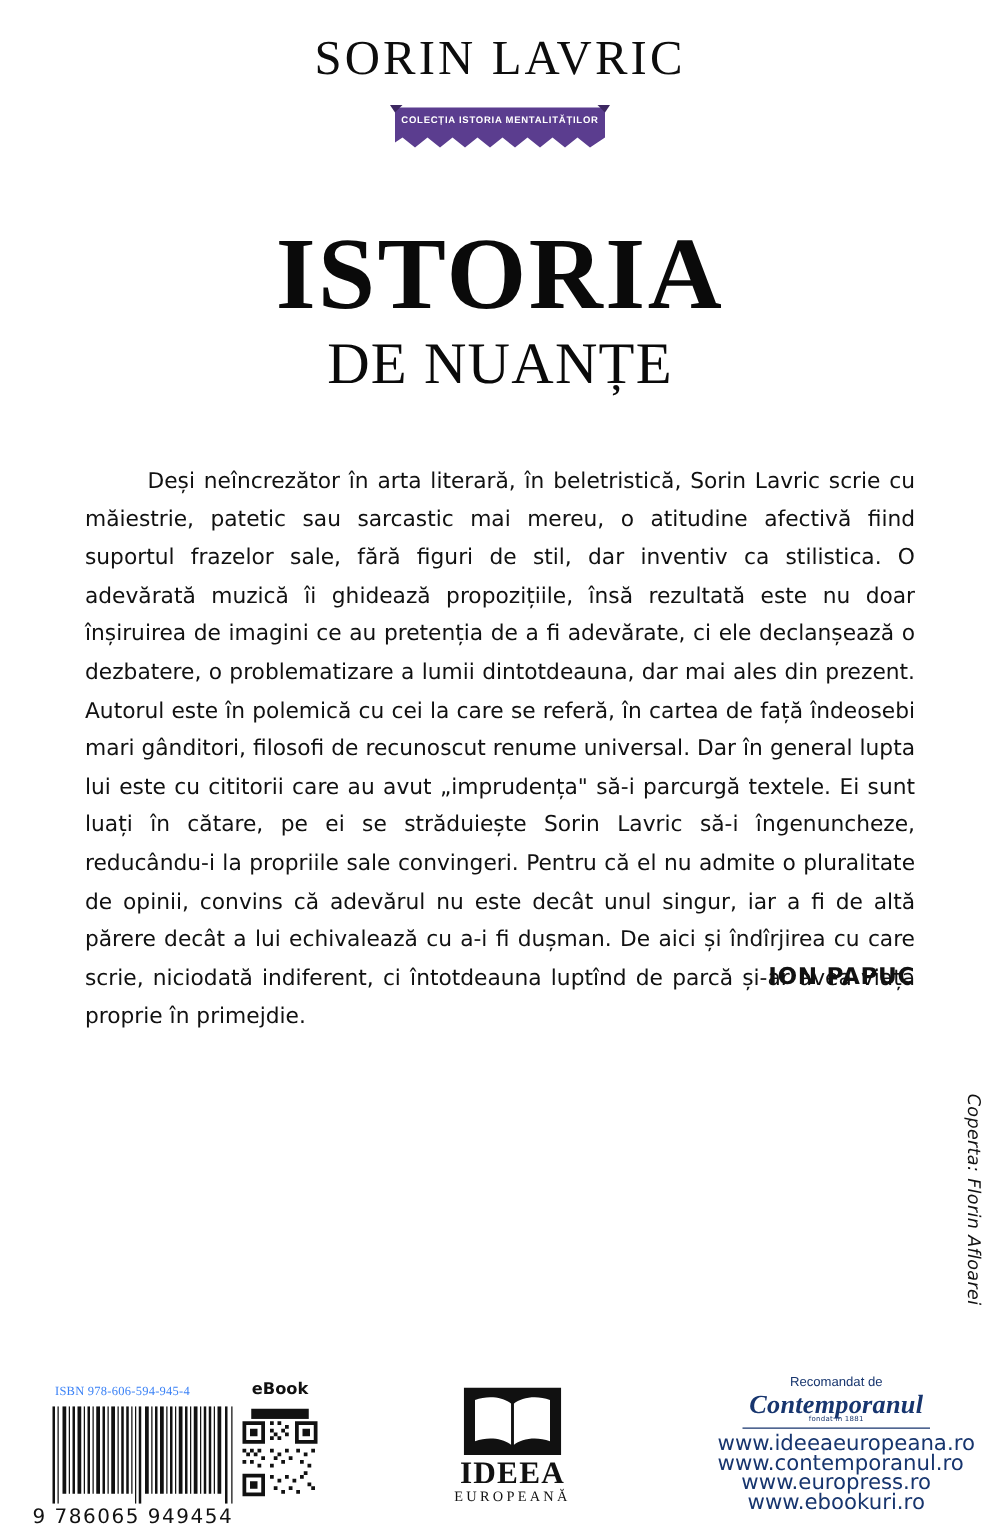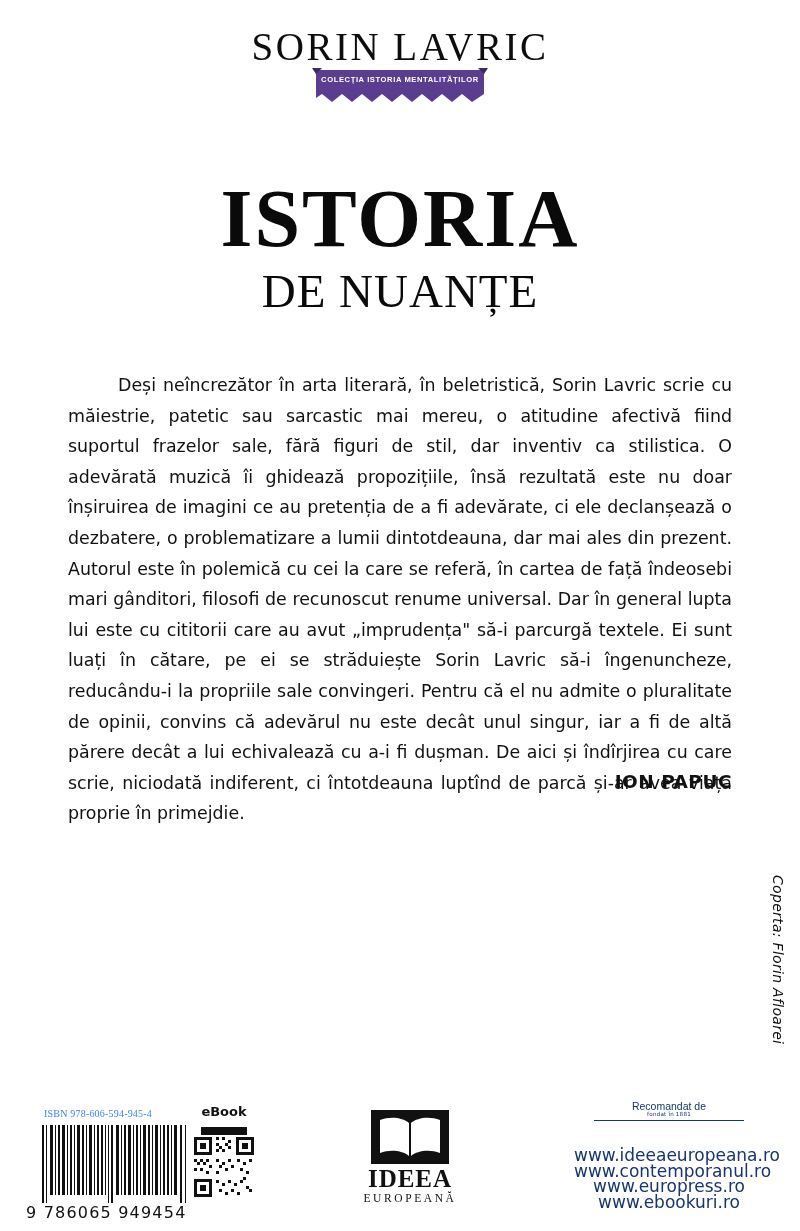--- a/index.html
+++ b/index.html
@@ -26,21 +26,21 @@
     font-family: "Liberation Serif", serif;
     font-size: 39px;
     letter-spacing: 2.5px;
     font-weight: 400;
     color: #0d0d0d;
   }
 
   
   .ribbon-wrap {
     position: absolute;
-    top: 68px;
+    top: 84px;
     left: 0;
     width: 800px;
     height: 46px;
   }
   .ribbon {
     position: absolute;
     left: 50%;
     top: 0;
     transform: translateX(-50%);
     width: 176px;
@@ -409,20 +409,21 @@
     <path d="M9 10 C20 6, 32 8, 38 13 L38 46 C32 41, 20 39, 9 43 Z" fill="#ffffff"></path>
     <path d="M69 10 C58 6, 46 8, 40 13 L40 46 C46 41, 58 39, 69 43 Z" fill="#ffffff"></path>
     <rect x="38" y="12" width="2" height="34" fill="#111111"></rect>
   </svg>
   <div class="publisher-name">IDEEA</div>
   <div class="publisher-sub">EUROPEANĂ</div>
 </div>
 
 <div class="reco">
   <div class="reco-line">Recomandat de</div>
+  <div class="reco-brand">Contemporanul</div>
   <div class="reco-brand-sub">fondat în 1881</div>
   <div class="reco-rule"></div>
 </div>
 
 <div class="sites">
   <div class="site">www.ideeaeuropeana.ro</div>
   <div class="site">www.contemporanul.ro</div>
   <div class="site">www.europress.ro</div>
   <div class="site">www.ebookuri.ro</div>
 </div>

